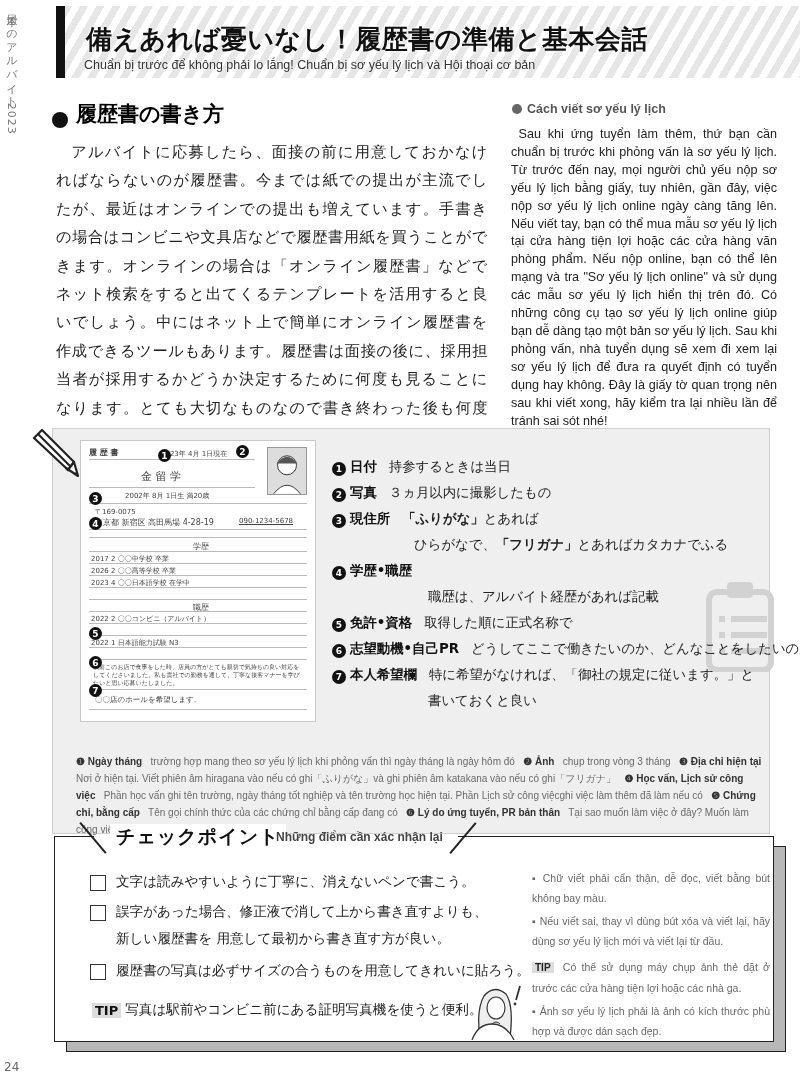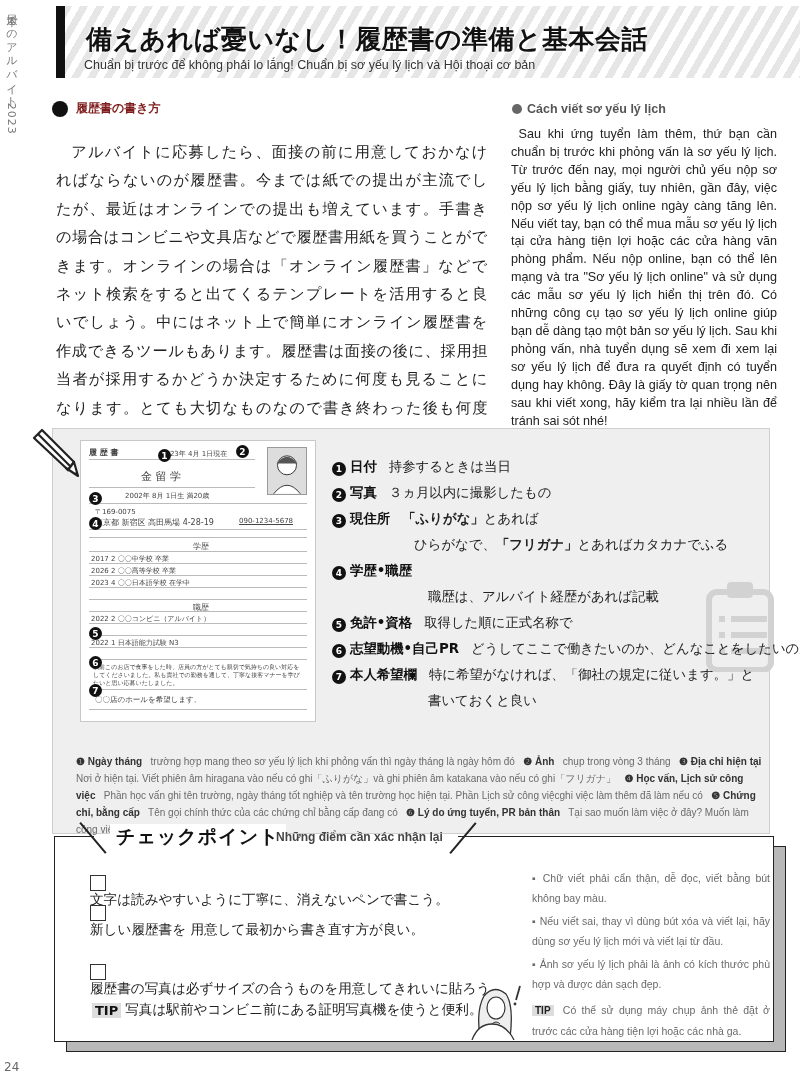--- a/index.html
+++ b/index.html
@@ -24,21 +24,21 @@
     text-shadow: 0 0 3px #fff, 0 0 3px #fff;
   }
   .banner-sub {
     position: absolute; left: 28px; top: 52px; font-size: 12.5px; font-weight: normal;
     color: #333; white-space: nowrap; text-shadow: 0 0 2px #fff;
     font-family: "Liberation Sans", sans-serif;
   }
 
   
   .jp-heading {
-    position: absolute; left: 52px; top: 100px; font-size: 12px; font-weight: bold; color: #7f1d1d;
+    position: absolute; left: 52px; top: 100px; font-size: 21px; font-weight: bold; color: #000000;
     display: flex; align-items: flex-end; gap: 8px;
   }
   .dot-big { width: 16px; height: 16px; border-radius: 50%; background: #111; display: inline-block; }
   .jp-body {
     position: absolute; left: 56px; top: 138px; width: 432px;
     font-size: 15.2px; line-height: 28.4px; color: #222; text-align: justify;
     text-indent: 1em; letter-spacing: 0.6px;
   }
 
   
@@ -104,21 +104,21 @@
   .cp-topline-r { position: absolute; left: 458px; top: 836px; width: 316px; border-top: 1.5px solid #222; }
   .cp-slash { position: absolute; width: 1.5px; height: 40px; background: #222; }
   .cp-title {
     position: absolute; left: 110px; top: 824px; font-size: 19px; font-weight: bold; color: #111;
     background: #fff; padding: 0 6px; letter-spacing: 1px; white-space: nowrap;
   }
   .cp-title-vn {
     position: absolute; left: 276px; top: 830px; font-size: 12px; font-weight: bold; color: #444;
     white-space: nowrap; font-family: "Liberation Sans", sans-serif;
   }
-  .check-row { position: absolute; left: 90px; display: flex; align-items: flex-start; font-size: 13.6px; color: #222; flex-direction: column; }
+  .check-row { position: absolute; left: 90px; display: flex; align-items: flex-start; font-size: 13.6px; color: #222; }
   .checkbox { width: 16px; height: 16px; border: 1.5px solid #333; background: #fff; margin-right: 10px; flex: none; margin-top: 2px; }
   .check-row .lines { line-height: 27px; white-space: nowrap; margin-top: -5px; }
   .tip-row { position: absolute; left: 92px; top: 1001px; font-size: 13.6px; color: #222; white-space: nowrap; display: flex; align-items: center; }
   .tip-label { background: #ddd; font-weight: bold; padding: 0 3px; margin-right: 4px; font-size: 13px; color: #111; }
   .cp-vn {
     position: absolute; left: 532px; top: 868px; width: 238px;
     font-size: 10.5px; line-height: 20px; color: #6a6a6a; font-family: "Liberation Sans", sans-serif;
   }
   .cp-vn p { margin-bottom: 3px; text-align: justify; }
   .cp-vn .tip-label { font-size: 10px; color: #222; }
@@ -286,39 +286,40 @@
 
 <div class="check-row" style="top:873px;">
   <div class="checkbox"></div>
   <div class="lines">
       <div>文字は読みやすいように丁寧に、消えないペンで書こう。</div>
     </div>
 </div>
 <div class="check-row" style="top:903px;">
   <div class="checkbox"></div>
   <div class="lines">
+    <div>誤字があった場合、修正液で消して上から書き直すよりも、</div>
     <div>新しい履歴書を 用意して最初から書き直す方が良い。</div>
   </div>
 </div>
 <div class="check-row" style="top:962px;">
   <div class="checkbox"></div>
   <div class="lines">
       <div>履歴書の写真は必ずサイズの合うものを用意してきれいに貼ろう。</div>
     </div>
 </div>
 <div class="tip-row">
   <span class="tip-label">TIP</span>
   <span>写真は駅前やコンビニ前にある証明写真機を使うと便利。</span>
 </div>
 
 <div class="cp-vn">
   <p>▪ Chữ viết phải cẩn thận, dễ đọc, viết bằng bút không bay màu.</p>
   <p>▪ Nếu viết sai, thay vì dùng bút xóa và viết lại, hãy dùng sơ yếu lý lịch mới và viết lại từ đầu.</p>
+  <p style="margin-top:6px;"><span class="tip-label">TIP</span> <span>Có thể sử dụng máy chụp ảnh thẻ đặt ở trước các cửa hàng tiện lợi hoặc các nhà ga.</span></p>
   <p>▪ Ảnh sơ yếu lý lịch phải là ảnh có kích thước phù hợp và được dán sạch đẹp.</p>
-  <p style="margin-top:6px;"><span class="tip-label">TIP</span> <span>Có thể sử dụng máy chụp ảnh thẻ đặt ở trước các cửa hàng tiện lợi hoặc các nhà ga.</span></p>
 </div>
 
 <svg class="woman" viewBox="0 0 70 60">
   <path d="M18 58 Q14 30 22 16 Q32 4 44 14 Q52 26 48 58" fill="#eee" stroke="#333" stroke-width="1.3"></path>
   <ellipse cx="34" cy="28" rx="9" ry="11" fill="#fff" stroke="#333" stroke-width="1.2"></ellipse>
   <path d="M10 60 Q16 44 30 44 Q44 44 52 60" fill="#fff" stroke="#333" stroke-width="1.3"></path>
   <path d="M30 44 Q34 40 38 44" fill="none" stroke="#333"></path>
   <path d="M58 6 L54 20" stroke="#333" stroke-width="1.8"></path>
   <circle cx="53" cy="24" r="1.4" fill="#333"></circle>
 </svg>

